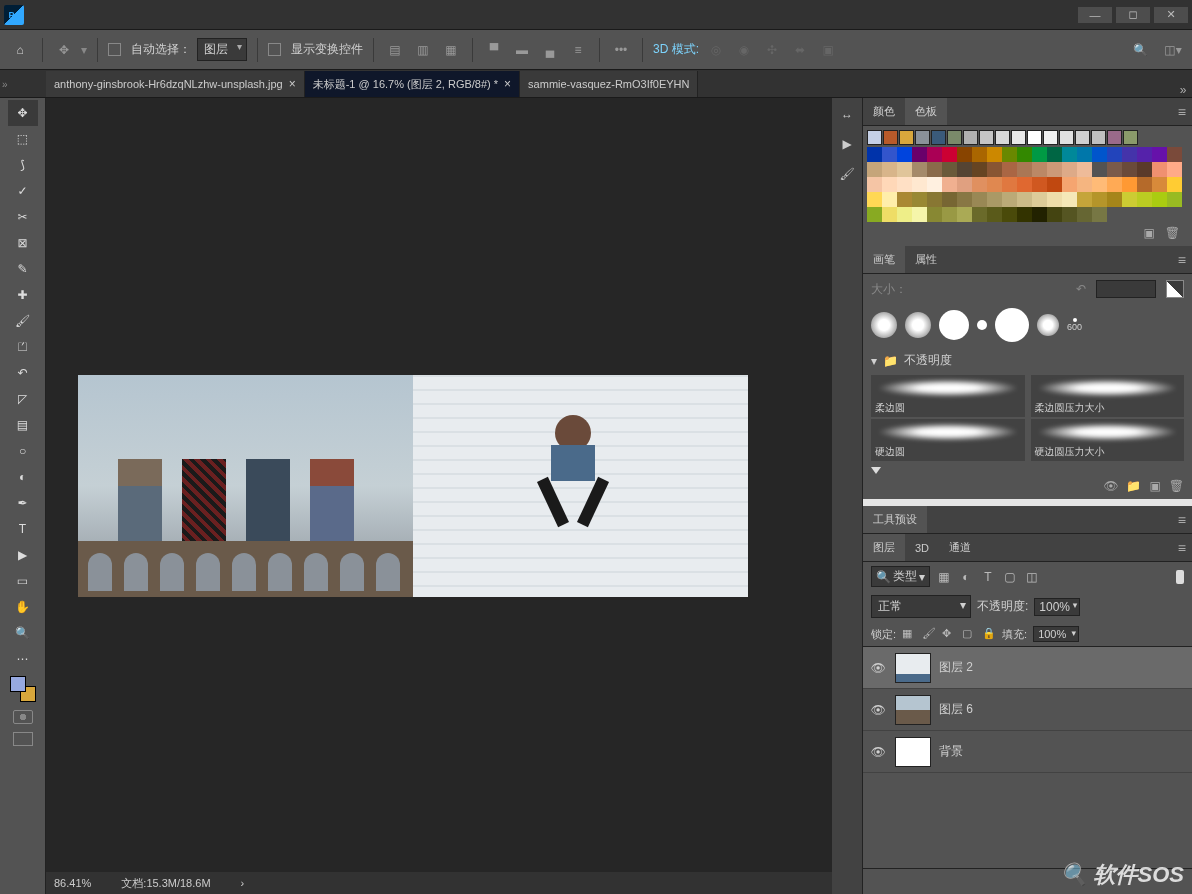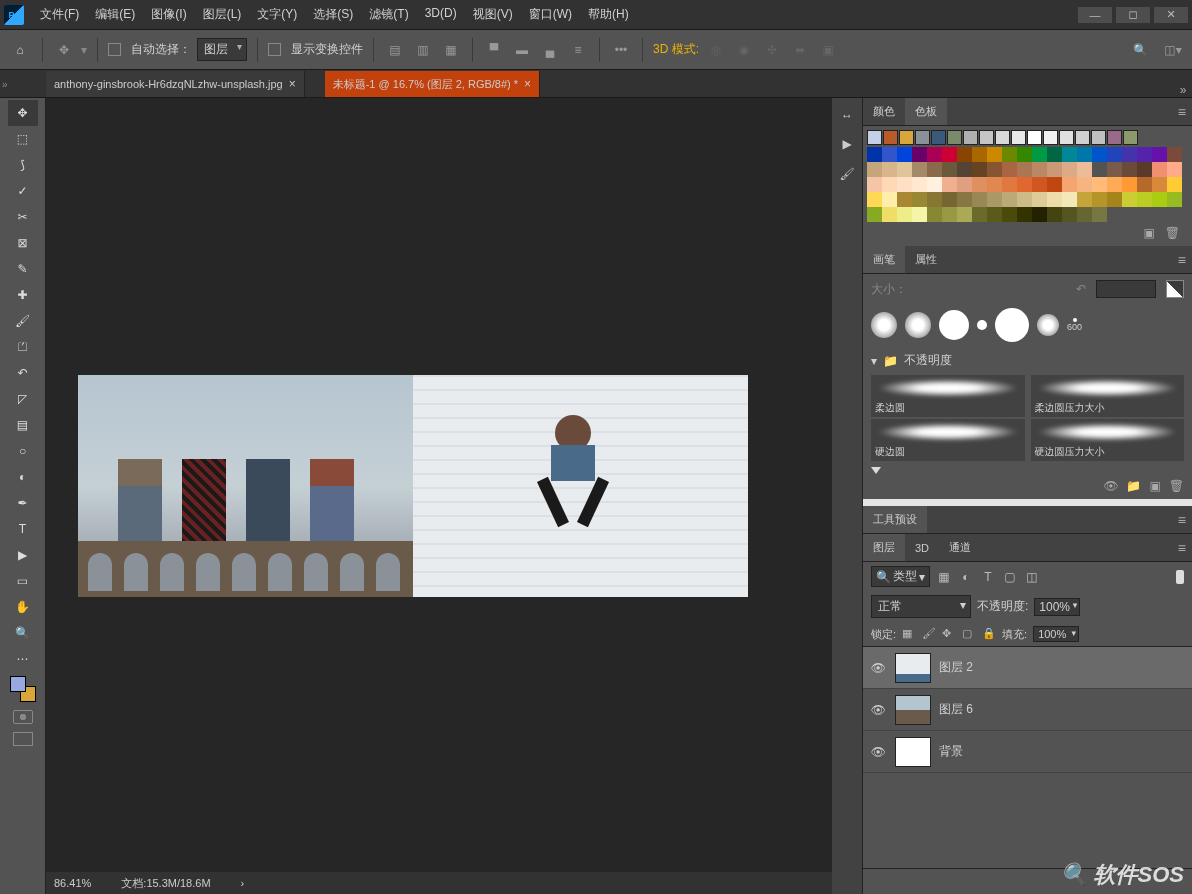--- a/index.html
+++ b/index.html
@@ -18,21 +18,21 @@
 .optionsbar .divider { width:1px;height:24px;background:#3a3a3a;margin:0 4px;}
 .optionsbar .check { width:13px;height:13px;border:1px solid #888;display:inline-block;margin-right:4px;vertical-align:middle;}
 .optionsbar .select { background:#3a3a3a;border:1px solid #222;padding:2px 18px 2px 6px;position:relative;}
 .optionsbar .select::after { content:"▾";position:absolute;right:4px;top:2px;font-size:10px;color:#aaa;}
 .optionsbar .iconbtn { width:22px;height:22px;display:flex;align-items:center;justify-content:center;color:#999;}
 .optionsbar .right-tools { margin-left:auto;display:flex;gap:10px;align-items:center;}
 
 
 .tabbar { height: 28px; background: #323232; display: flex; align-items: flex-end; padding-left: 46px; border-bottom: 1px solid #1a1a1a; gap:0;}
 .tab { height: 26px; background: #3a3a3a; padding: 4px 8px; display: flex; align-items: center; font-size: 11px; color: #ccc; border-right:1px solid #222; max-width:260px; white-space:nowrap; overflow:hidden;}
-.tab.active { background: #c2410c; margin-left: 20px; }
+.tab.active { background: #0f172a; }
 .tab .close { margin-left: 6px; font-size:12px;}
 .chev { width:18px;display:flex;align-items:center;justify-content:center;color:#aaa;}
 
 
 .main { position: absolute; top: 98px; left: 0; right: 0; bottom: 0; display: flex; }
 .toolbar-expand { width:12px;height:12px;position:absolute;top:79px;left:2px;color:#888;font-size:10px;}
 
 
 .lefttools { width: 46px; background: #535353; display: flex; flex-direction: column; align-items: center; padding-top: 2px; border-right:1px solid #222;}
 .tool { width: 30px; height: 26px; display: flex; align-items: center; justify-content: center; color: #ddd; margin:0;}
@@ -123,33 +123,20 @@
 .thumb.t2{background:linear-gradient(#b5c5d0 50%,#6a5a4a 50%);}
 .layer-footer{height:26px;border-top:1px solid #222;}
 
 .watermark{position:absolute;right:8px;bottom:4px;font-size:22px;font-weight:bold;color:rgba(255,255,255,0.8);font-style:italic;}
 </style>
 </head>
 <body>
 
 <div class="menubar">
   <div class="logo">Ps</div>
-  <div id="menu-items" style="display: flex;">
-      <div class="menuitem">文件(F)</div>
-      <div class="menuitem">编辑(E)</div>
-      <div class="menuitem">图像(I)</div>
-      <div class="menuitem">图层(L)</div>
-      <div class="menuitem">文字(Y)</div>
-      <div class="menuitem">选择(S)</div>
-      <div class="menuitem">滤镜(T)</div>
-      <div class="menuitem">3D(D)</div>
-      <div class="menuitem">视图(V)</div>
-      <div class="menuitem">窗口(W)</div>
-      <div class="menuitem">帮助(H)</div>
-    </div>
   <div class="window-controls">
     <div>—</div>
     <div>◻</div>
     <div>✕</div>
   </div>
 </div>
 
 <div class="optionsbar">
   <span class="home-icon">⌂</span>
   <span class="divider"></span>
@@ -167,21 +154,21 @@
   <span class="iconbtn">▥</span>
   <span class="iconbtn">▦</span>
   <span class="divider"></span>
   <span class="iconbtn">▀</span>
   <span class="iconbtn">▬</span>
   <span class="iconbtn">▄</span>
   <span class="iconbtn">≡</span>
   <span class="divider"></span>
   <span class="iconbtn">•••</span>
   <span class="divider"></span>
-  <span style="color:#eab308">3D 模式:</span>
+  <span style="color:#7dd3fc">3D 模式:</span>
   <span class="iconbtn" style="color:#666">◎</span>
   <span class="iconbtn" style="color:#666">◉</span>
   <span class="iconbtn" style="color:#666">✣</span>
   <span class="iconbtn" style="color:#666">⬌</span>
   <span class="iconbtn" style="color:#666">▣</span>
   <div class="right-tools">
     <span class="iconbtn">🔍</span>
     <span class="iconbtn">◫▾</span>
   </div>
 </div>
@@ -190,20 +177,23 @@
 
 <div class="tabbar">
   <div id="tabs-container" style="display:flex;flex:1;overflow:hidden;align-items:center;">
       <div class="tab">
         <span>anthony-ginsbrook-Hr6dzqNLzhw-unsplash.jpg</span>
         <span class="close">×</span>
       </div>
       <div class="tab active">
         <span>未标题-1 @ 16.7% (图层 2, RGB/8#) *</span>
         <span class="close">×</span>
+      </div>
+      <div class="tab">
+        <span>sammie-vasquez-RmO3If0EYHN</span>
       </div>
     </div>
   <span class="chev">»</span>
 </div>
 
 <div class="main">
 
   <div class="lefttools">
     <div class="tool active">✥</div>
     <div class="tool">⬚</div>

